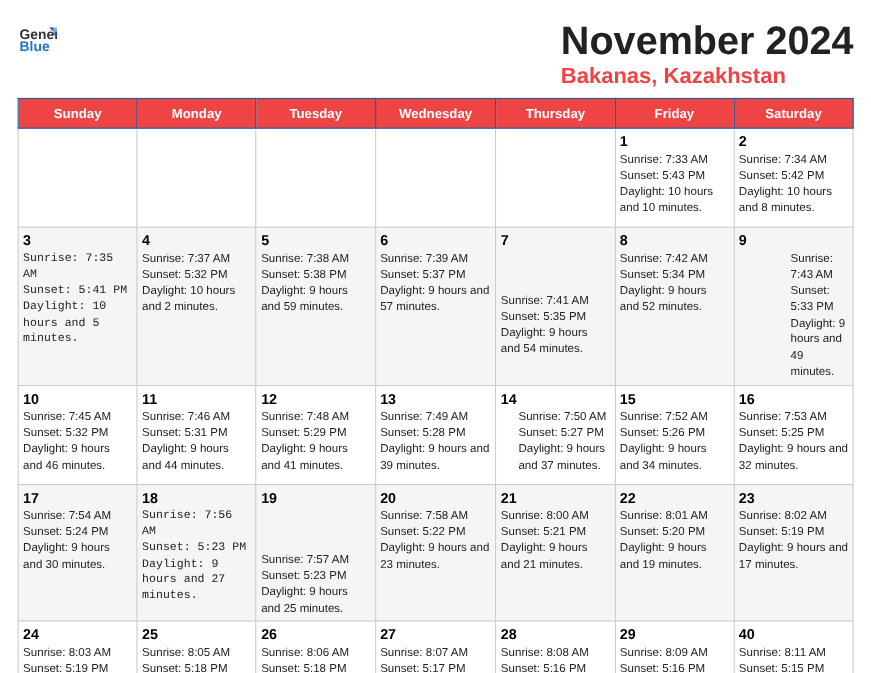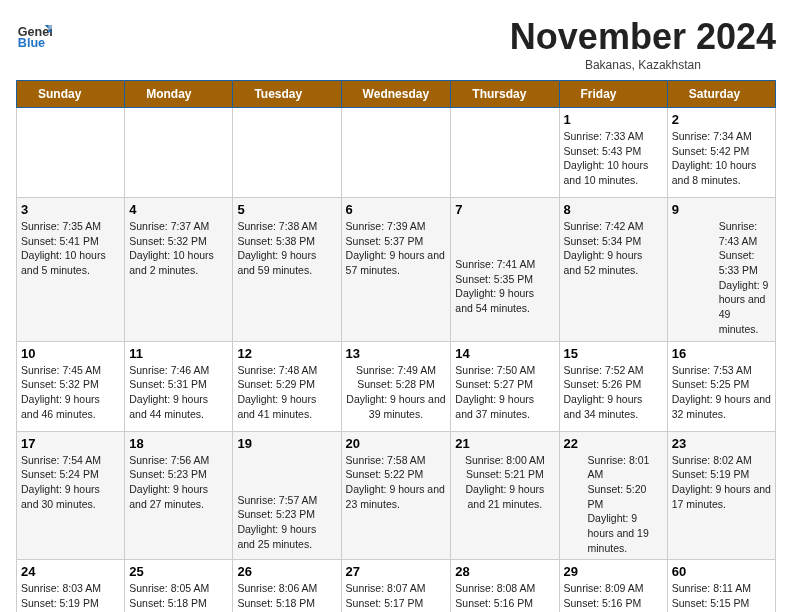--- a/index.html
+++ b/index.html
@@ -19,41 +19,42 @@
     .logo {
       display: flex;
       align-items: center;
       gap: 4px;
     }
     .logo-icon {
       width: 36px;
       height: 36px;
     }
     .title-area {
-      text-align: center;
+      text-align: left;
     }
     .month-title {
       font-size: 36px;
       font-weight: bold;
       color: #222;
     }
     .location {
-      font-size: 12px;
-      color: #404040;
+      font-size: 20px;
+      color: #ef4444;
+      font-weight: bold;
     }
     .calendar {
       width: 100%;
       border-collapse: collapse;
       font-size: 11px;
     }
     .calendar thead th {
-      background: #a16207;
+      background: #ef4444;
       color: #fff;
       padding: 6px 21px;
-      text-align: left;
+      text-align: center;
       font-size: 12px;
       border: 1px solid #1a5fa0;
     }
     .calendar tbody td {
       border: 1px solid #ccc;
       vertical-align: top;
       padding: 4px;
       width: 108px;
       height: 90px;
       background: #fff;
@@ -122,21 +123,21 @@
         <td>
           <span class="day-number">2</span>
           <div class="day-info" style="white-space: pre-line;">Sunrise: 7:34 AM
 Sunset: 5:42 PM
 Daylight: 10 hours and 8 minutes.</div>
         </td>
       </tr>
       <tr>
         <td>
           <span class="day-number">3</span>
-          <div class="day-info" style="white-space: pre-line;">Sunrise: 7:35 AM
+          <div class="day-info" style="white-space: pre-line; font-family: Liberation Mono, monospace;">Sunrise: 7:35 AM
 Sunset: 5:41 PM
 Daylight: 10 hours and 5 minutes.</div>
         </td>
         <td>
           <span class="day-number">4</span>
           <div class="day-info" style="white-space: pre-line;">Sunrise: 7:37 AM
 Sunset: 5:32 PM
 Daylight: 10 hours and 2 minutes.</div>
         </td>
         <td>
@@ -184,27 +185,27 @@
 Daylight: 9 hours and 44 minutes.</div>
         </td>
         <td>
           <span class="day-number">12</span>
           <div class="day-info" style="white-space: pre-line;">Sunrise: 7:48 AM
 Sunset: 5:29 PM
 Daylight: 9 hours and 41 minutes.</div>
         </td>
         <td>
           <span class="day-number">13</span>
-          <div class="day-info" style="white-space: pre-line; text-align: center;">Sunrise: 7:49 AM
+          <div class="day-info" style="white-space: pre-line;">Sunrise: 7:49 AM
 Sunset: 5:28 PM
 Daylight: 9 hours and 39 minutes.</div>
         </td>
         <td>
           <span class="day-number">14</span>
-          <div class="day-info" style="white-space: pre-line;">Sunrise: 7:50 AM
+          <div class="day-info" style="white-space: pre-line; margin-left: 16px;">Sunrise: 7:50 AM
 Sunset: 5:27 PM
 Daylight: 9 hours and 37 minutes.</div>
         </td>
         <td>
           <span class="day-number">15</span>
           <div class="day-info" style="white-space: pre-line;">Sunrise: 7:52 AM
 Sunset: 5:26 PM
 Daylight: 9 hours and 34 minutes.</div>
         </td>
         <td>
@@ -216,45 +217,45 @@
       </tr>
       <tr>
         <td>
           <span class="day-number">17</span>
           <div class="day-info" style="white-space: pre-line;">Sunrise: 7:54 AM
 Sunset: 5:24 PM
 Daylight: 9 hours and 30 minutes.</div>
         </td>
         <td>
           <span class="day-number">18</span>
-          <div class="day-info" style="white-space: pre-line;">Sunrise: 7:56 AM
+          <div class="day-info" style="white-space: pre-line; font-family: Liberation Mono, monospace;">Sunrise: 7:56 AM
 Sunset: 5:23 PM
 Daylight: 9 hours and 27 minutes.</div>
         </td>
         <td>
           <span class="day-number">19</span>
           <div class="day-info" style="white-space: pre-line; margin-top: 42px;">Sunrise: 7:57 AM
 Sunset: 5:23 PM
 Daylight: 9 hours and 25 minutes.</div>
         </td>
         <td>
           <span class="day-number">20</span>
           <div class="day-info" style="white-space: pre-line;">Sunrise: 7:58 AM
 Sunset: 5:22 PM
 Daylight: 9 hours and 23 minutes.</div>
         </td>
         <td>
           <span class="day-number">21</span>
-          <div class="day-info" style="white-space: pre-line; text-align: center;">Sunrise: 8:00 AM
+          <div class="day-info" style="white-space: pre-line;">Sunrise: 8:00 AM
 Sunset: 5:21 PM
 Daylight: 9 hours and 21 minutes.</div>
         </td>
         <td>
           <span class="day-number">22</span>
-          <div class="day-info" style="white-space: pre-line; margin-left: 24px;">Sunrise: 8:01 AM
+          <div class="day-info" style="white-space: pre-line;">Sunrise: 8:01 AM
 Sunset: 5:20 PM
 Daylight: 9 hours and 19 minutes.</div>
         </td>
         <td>
           <span class="day-number">23</span>
           <div class="day-info" style="white-space: pre-line;">Sunrise: 8:02 AM
 Sunset: 5:19 PM
 Daylight: 9 hours and 17 minutes.</div>
         </td>
       </tr>
@@ -289,20 +290,20 @@
 Sunset: 5:16 PM
 Daylight: 9 hours and 8 minutes.</div>
         </td>
         <td>
           <span class="day-number">29</span>
           <div class="day-info" style="white-space: pre-line;">Sunrise: 8:09 AM
 Sunset: 5:16 PM
 Daylight: 9 hours and 6 minutes.</div>
         </td>
         <td>
-          <span class="day-number">60</span>
+          <span class="day-number">40</span>
           <div class="day-info" style="white-space: pre-line;">Sunrise: 8:11 AM
 Sunset: 5:15 PM
 Daylight: 9 hours and 4 minutes.</div>
         </td>
       </tr>
     </tbody>
 </table>
 
 </body></html>

